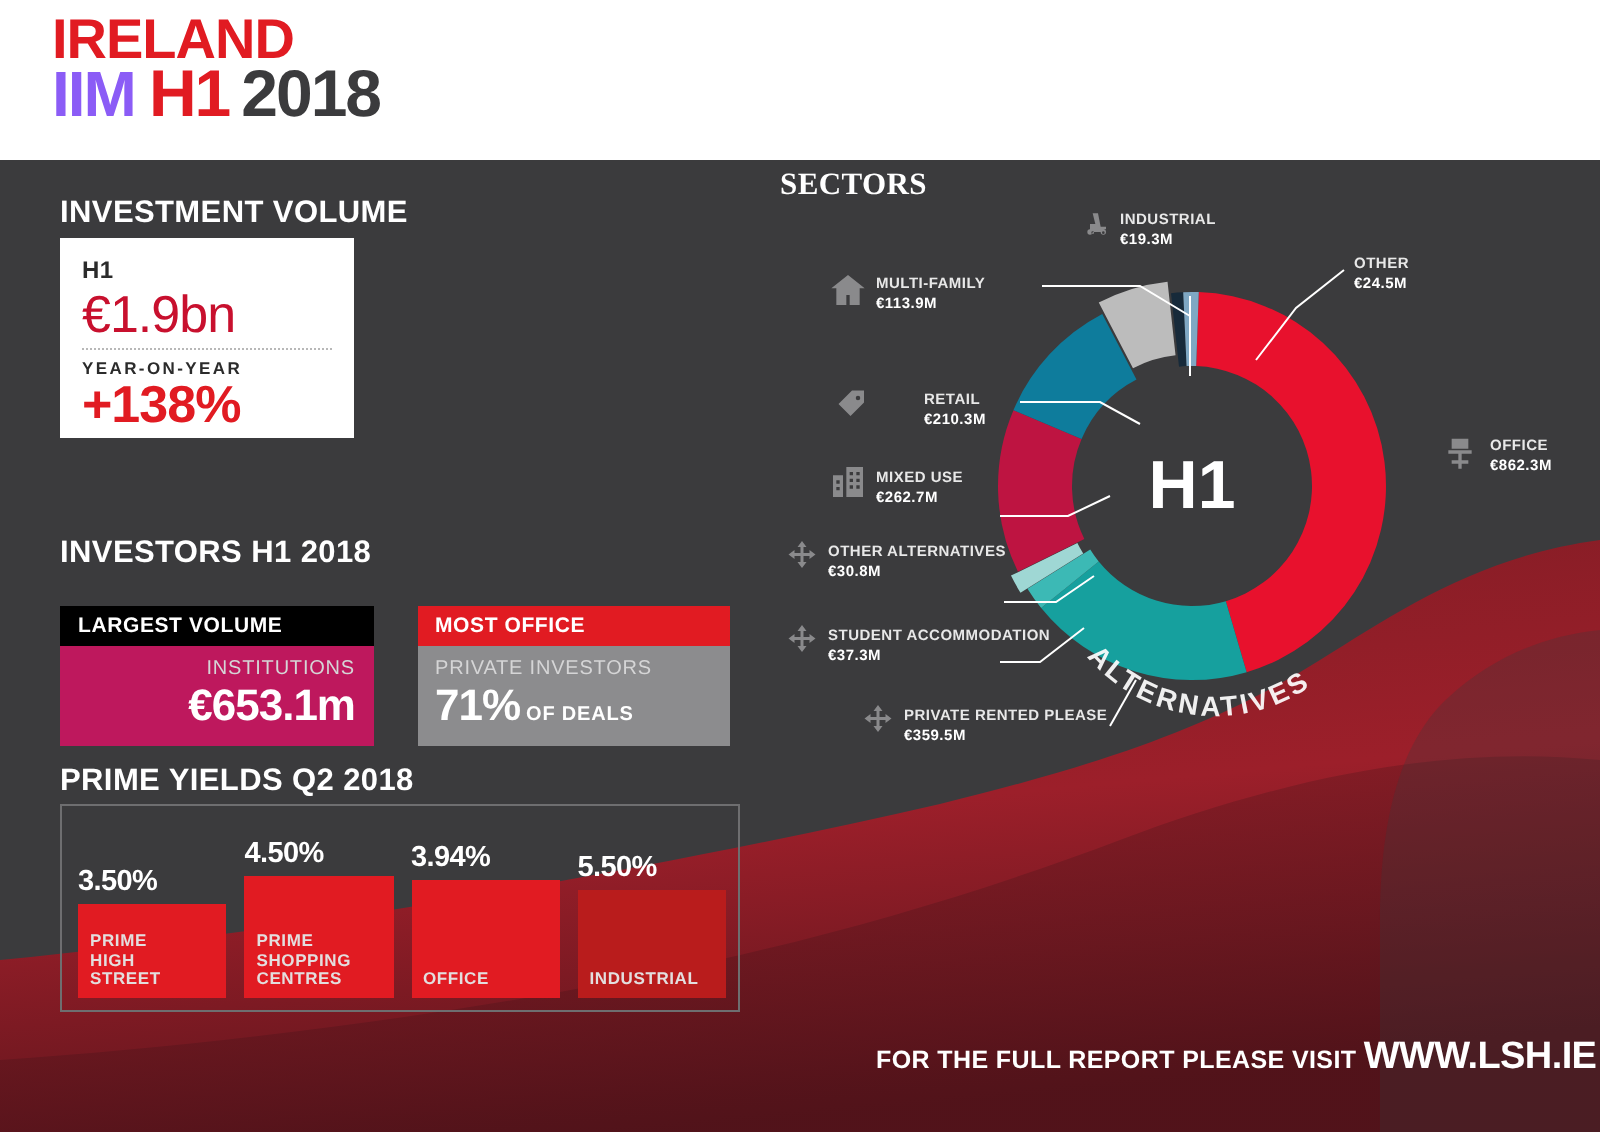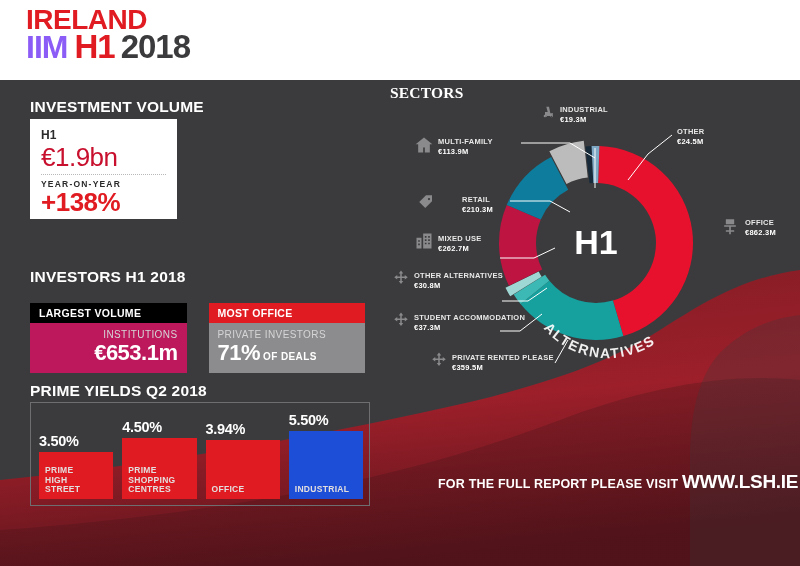--- a/index.html
+++ b/index.html
@@ -80,21 +80,21 @@
             color:#e3dede; letter-spacing:0.3px; line-height:9.6px; }
 
   
   #sec-head { left:390px; top:84px;font-family:Liberation Serif, serif; }
   .donut { position:absolute; left:390px; top:88px; width:410px; height:300px; }
 
   .lbl { position:absolute; color:#e8e8e8; font-size:7.5px; font-weight:bold; letter-spacing:0.25px; line-height:9.5px; white-space:nowrap; }
   .lbl .val { color:#ffffff; }
 
   .footer-txt {
-    position:absolute; left:438px; top:471px; color:#ffffff;
+    position:absolute; left:438px; top:518px; color:#ffffff;
     font-size:12.5px; font-weight:bold; letter-spacing:0.2px;
   }
   .footer-txt .url { font-size:19px; font-weight:bold; letter-spacing:-0.3px; }
 </style>
 </head>
 <body>
 
 <div class="header">
   <div class="titleblock">
     <span class="t-ireland">IRELAND</span>
@@ -158,21 +158,21 @@
         <div class="py-lab">PRIME<br>HIGH<br>STREET</div>
       </div>
       <div class="py-bar" style="height: 60.9677px; background: rgb(225, 27, 34);">
         <div class="py-pct">4.50%</div>
         <div class="py-lab">PRIME<br>SHOPPING<br>CENTRES</div>
       </div>
       <div class="py-bar" style="height: 59px; background: rgb(225, 27, 34);">
         <div class="py-pct">3.94%</div>
         <div class="py-lab">OFFICE</div>
       </div>
-      <div class="py-bar" style="height: 68px; background: #1d4ed8;">
+      <div class="py-bar" style="height: 54px; background: #b91c1c;">
         <div class="py-pct">5.50%</div>
         <div class="py-lab">INDUSTRIAL</div>
       </div>
     </div>
 </div>
 
 <div class="sect-head" id="sec-head">SECTORS</div>
 <div class="donut">
   <svg width="410" height="300" viewBox="0 0 410 300">
     <g id="donut-slices">

